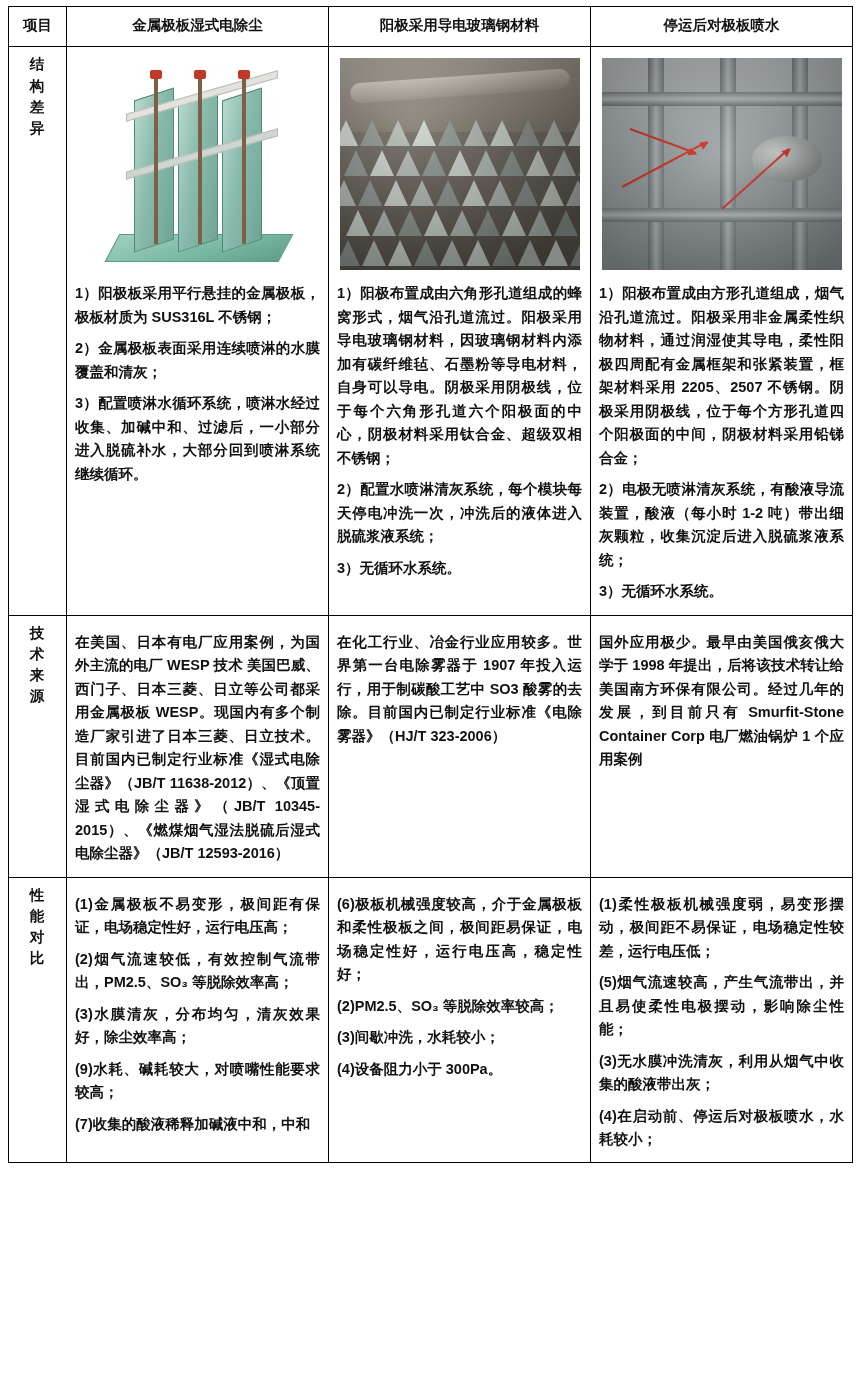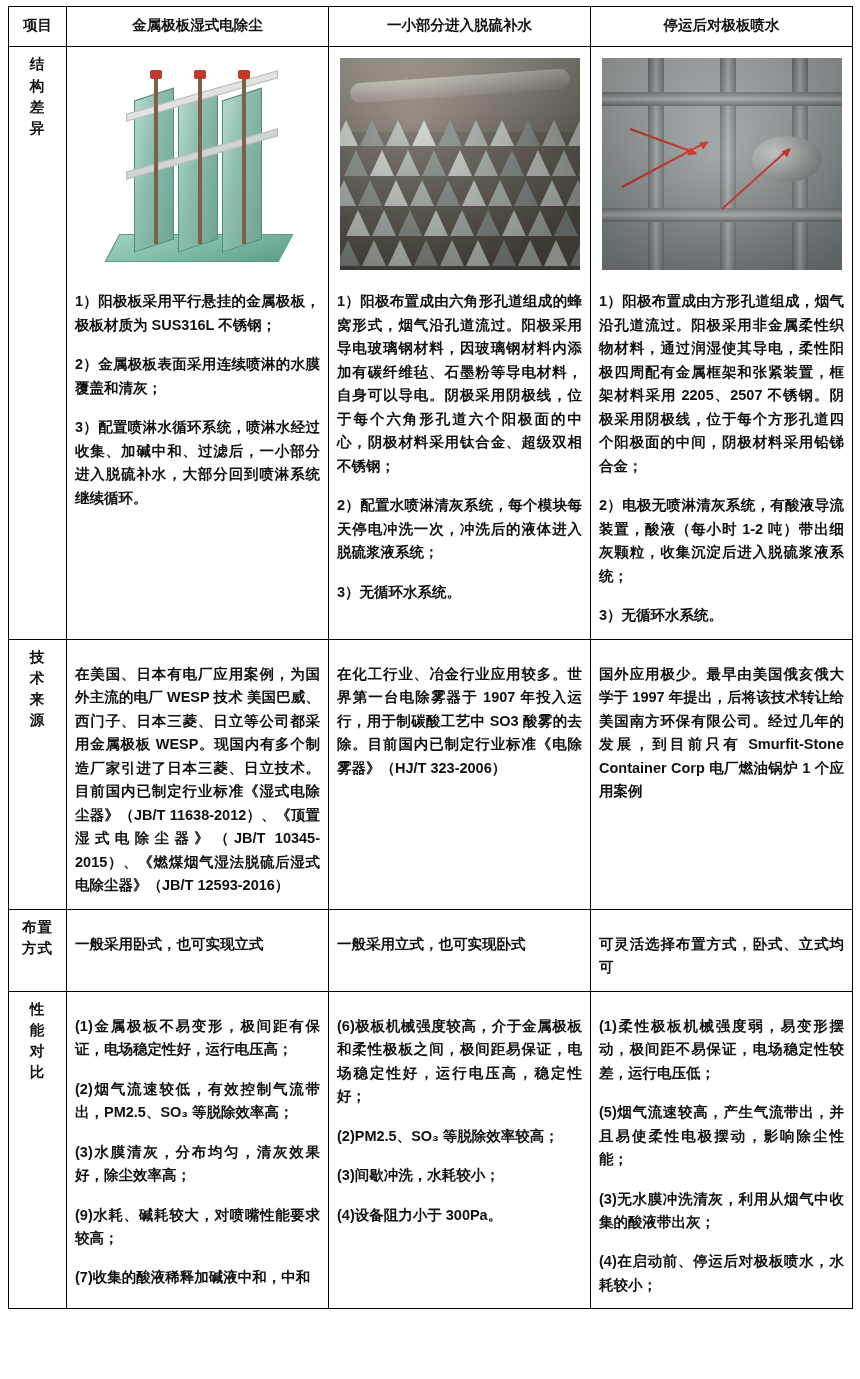--- a/index.html
+++ b/index.html
@@ -53,21 +53,21 @@
   }
   td.rowhead .stackchar {
     display: block;
     line-height: 1.45;
   }
   td.body {
     text-align: justify;
     text-justify: inter-ideograph;
   }
   td.body p {
-    margin: 16px 0 2px 0;
+    margin: 8px 0 2px 0;
   }
   .img-wrap {
     display: flex;
     justify-content: center;
     align-items: center;
     height: 220px;
   }
 
   
   .fig1 {
@@ -242,21 +242,21 @@
     <colgroup>
       <col class="c0">
         <col class="c1">
         <col class="c2">
         <col class="c3">
     </colgroup>
     <thead>
       <tr>
         <th>项目</th>
         <th>金属极板湿式电除尘</th>
-        <th>一小部分进入脱硫补水</th>
+        <th>阳极采用导电玻璃钢材料</th>
         <th>停运后对极板喷水</th>
       </tr>
     </thead>
     <tbody>
 
       <tr>
         <td class="rowhead">
           <span class="stackchar">结</span>
           <span class="stackchar">构</span>
           <span class="stackchar">差</span>
@@ -385,39 +385,24 @@
           <span class="stackchar">来</span>
           <span class="stackchar">源</span>
         </td>
         <td class="body">
           <p>在美国、日本有电厂应用案例，为国外主流的电厂 WESP 技术 美国巴威、西门子、日本三菱、日立等公司都采用金属极板 WESP。现国内有多个制造厂家引进了日本三菱、日立技术。目前国内已制定行业标准《湿式电除尘器》（JB/T 11638-2012）、《顶置湿式电除尘器》（JB/T 10345-2015）、《燃煤烟气湿法脱硫后湿式电除尘器》（JB/T 12593-2016）</p>
         </td>
         <td class="body">
           <p>在化工行业、冶金行业应用较多。世界第一台电除雾器于 1907 年投入运行，用于制碳酸工艺中 SO3 酸雾的去除。目前国内已制定行业标准《电除雾器》（HJ/T 323-2006）</p>
         </td>
         <td class="body">
-          <p>国外应用极少。最早由美国俄亥俄大学于 1997 年提出，后将该技术转让给美国南方环保有限公司。经过几年的发展，到目前只有 Smurfit-Stone Container Corp 电厂燃油锅炉 1 个应用案例</p>
+          <p>国外应用极少。最早由美国俄亥俄大学于 1998 年提出，后将该技术转让给美国南方环保有限公司。经过几年的发展，到目前只有 Smurfit-Stone Container Corp 电厂燃油锅炉 1 个应用案例</p>
         </td>
       </tr>
 
-      <tr>
-        <td class="rowhead">
-          <span class="stackchar">布置</span>
-          <span class="stackchar">方式</span>
-        </td>
-        <td class="body">
-          <p>一般采用卧式，也可实现立式</p>
-        </td>
-        <td class="body">
-          <p>一般采用立式，也可实现卧式</p>
-        </td>
-        <td class="body">
-          <p>可灵活选择布置方式，卧式、立式均可</p>
-        </td>
-      </tr>
 
       <tr>
         <td class="rowhead">
           <span class="stackchar">性</span>
           <span class="stackchar">能</span>
           <span class="stackchar">对</span>
           <span class="stackchar">比</span>
         </td>
         <td class="body">
           <p>(1)金属极板不易变形，极间距有保证，电场稳定性好，运行电压高；</p>

